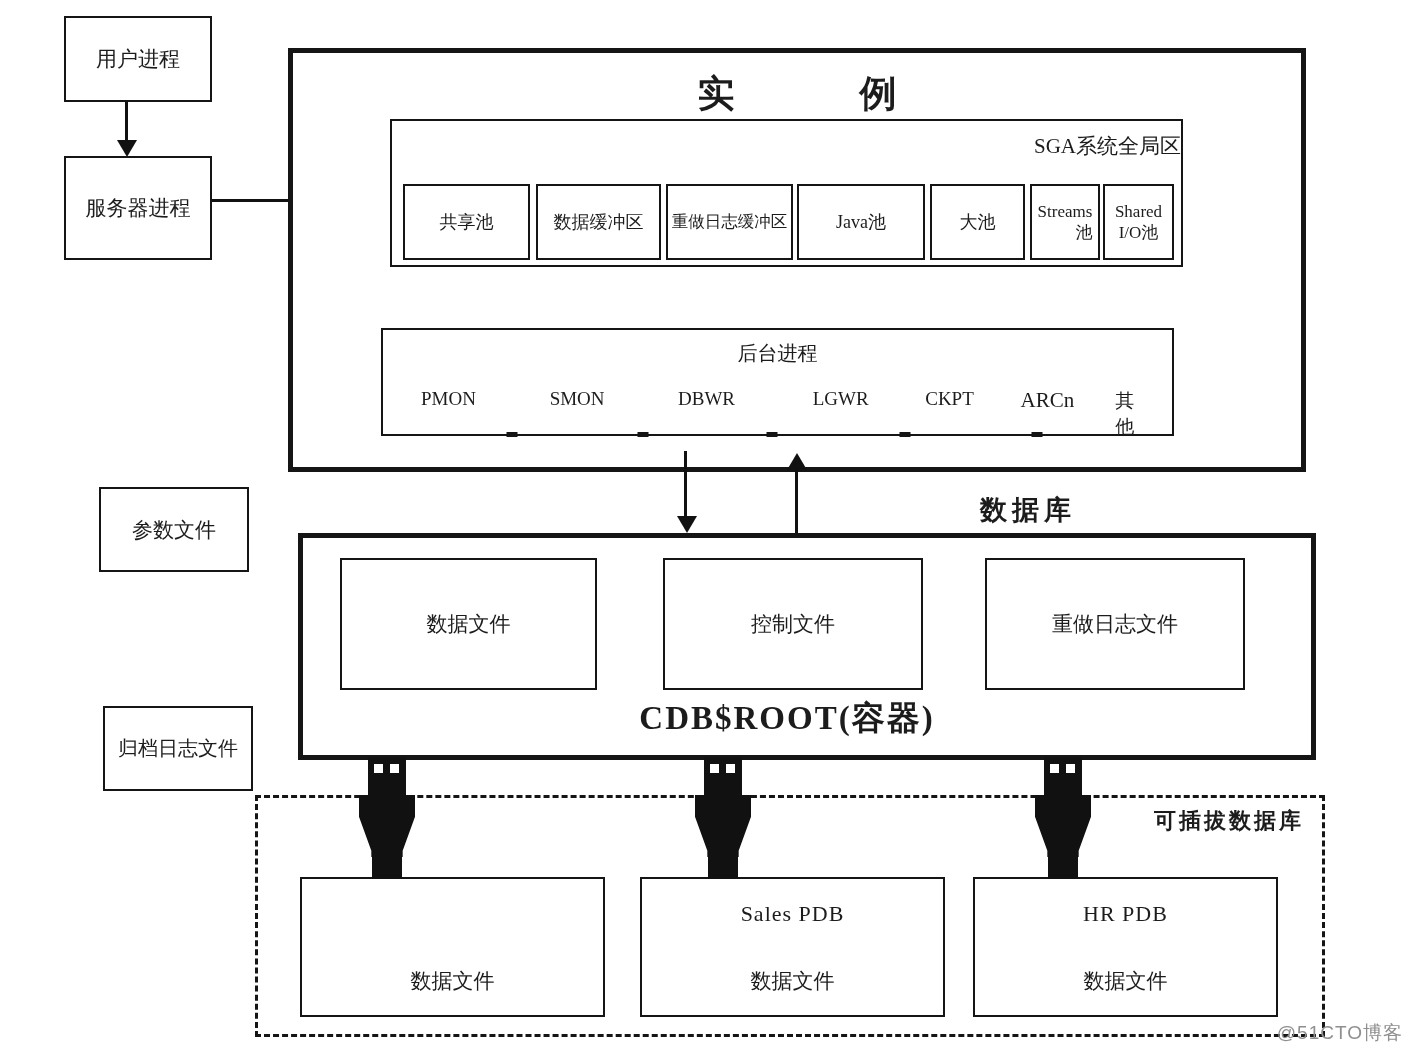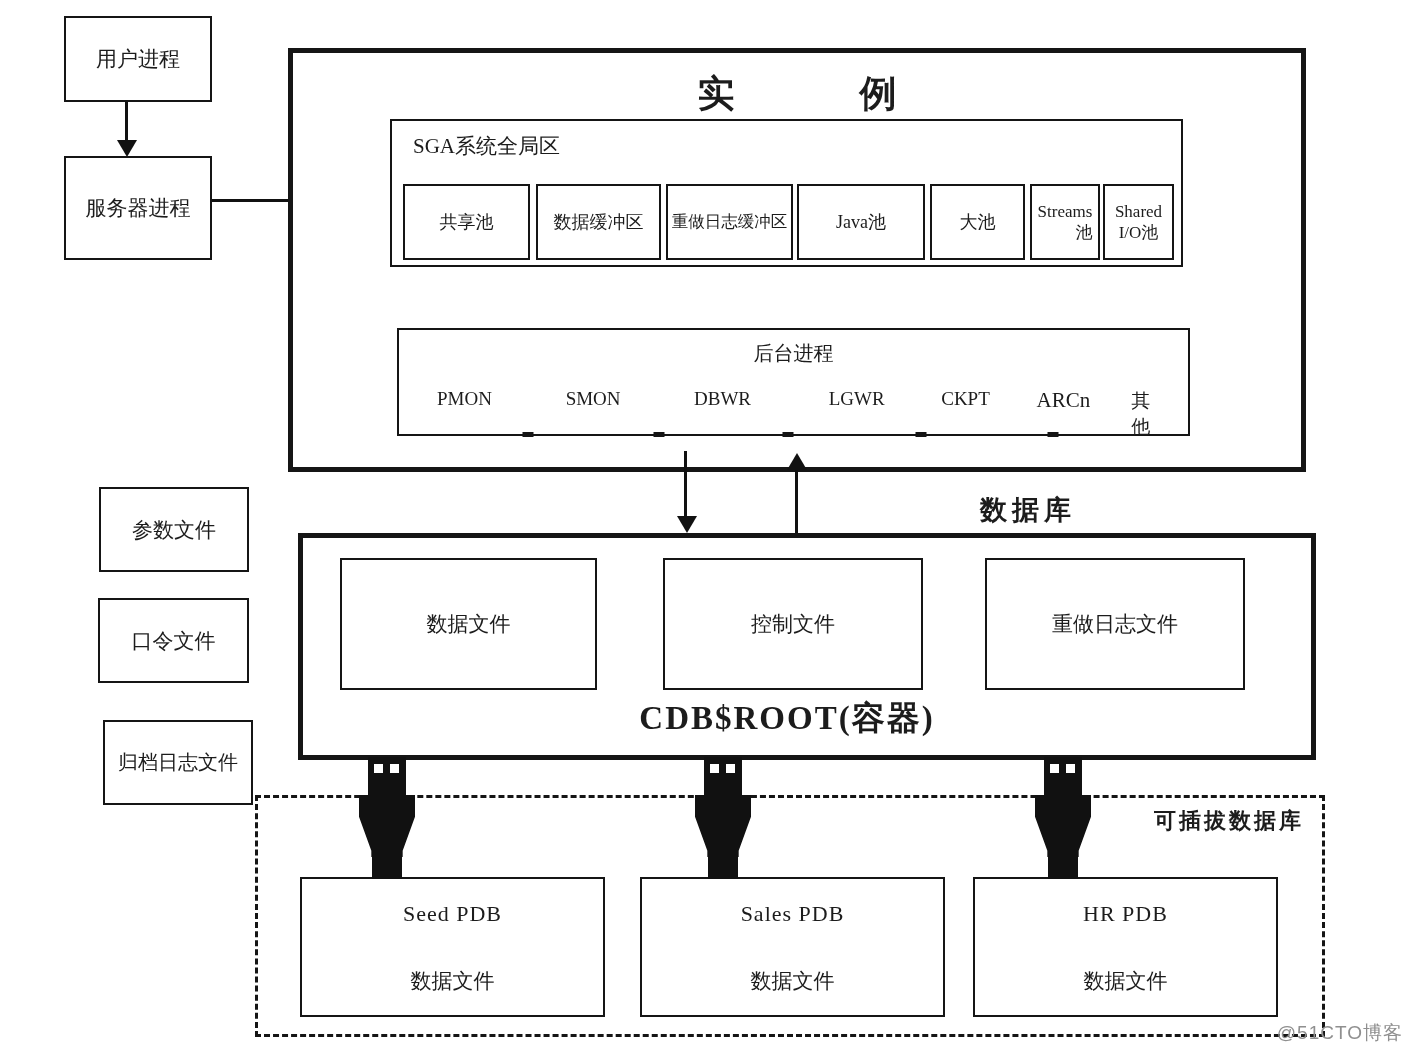--- a/index.html
+++ b/index.html
@@ -14,40 +14,40 @@
   .prelines { white-space:pre-line; }
 
   
   .user-box   { left:64px;  top:16px;  width:148px; height:86px; font-size:21px; }
   .server-box { left:64px;  top:156px; width:148px; height:104px; font-size:21px; }
   .pga-box    { left:64px;  top:234px; width:148px; height:88px; font-size:21px; line-height:1.55; }
 
   
   .file-box-0 { left:99px;  top:487px; width:150px; height:85px; font-size:21px;text-align:center; }
   .file-box-1 { left:98px;  top:598px; width:151px; height:85px; font-size:21px; }
-  .file-box-2 { left:103px; top:706px; width:150px; height:85px; font-size:20px;margin-top:14px; }
+  .file-box-2 { left:103px; top:706px; width:150px; height:85px; font-size:20px; }
 
   
   .instance-box { left:288px; top:27px; width:1018px; height:424px;margin-top:21px; }
   .instance-title { position:absolute; left:0; top:16px; width:100%; text-align:center;
     font-size:37px; font-weight:600; }
   .instance-title span { letter-spacing:125px; margin-right:-125px; }
 
   .sga-box { left:97px; top:66px; width:793px; height:148px; }
-  .sga-title { position:absolute; left:0; top:11px; width:100%; text-align:left; font-size:21px;padding-left:21px; }
+  .sga-title { position:absolute; left:0; top:11px; width:100%; text-align:right; font-size:21px;padding-left:21px; }
   .pool { position:absolute; top:63px; height:76px; font-size:18px; line-height:1.25; }
   .pool-0 { left:11px;  width:127px; }
   .pool-1 { left:144px; width:125px; }
   .pool-2 { left:274px; width:127px; font-size:16.5px; }
   .pool-3 { left:405px; width:128px; }
   .pool-4 { left:538px; width:95px;  }
   .pool-5 { left:638px; width:70px;  font-size:17px;text-align:right; }
   .pool-6 { left:711px; width:71px;  font-size:17px; }
 
-  .bg-box { left:104px; top:275px; width:793px; height:108px; }
+  .bg-box { left:88px; top:275px; width:793px; height:108px; }
   .bg-title { position:absolute; left:0; top:10px; width:100%; text-align:center; font-size:20px; }
   .bg-proc { position:absolute; top:58px; transform:translateX(-50%); font-size:19px; }
   .bg-proc-0 { left:8.3%; }  .bg-proc-1 { left:24.6%; } .bg-proc-2 { left:41%; }
   .bg-proc-3 { left:58%; }   .bg-proc-4 { left:71.8%; } .bg-proc-5 { left:84.2%; font-size:21px; }
   .bg-proc-6 { left:95.2%; }
   .tick { position:absolute; top:calc(100% - 2px); width:11px; height:5px; background:#151515; transform:translateX(-50%); }
   .tick-0 { left:16.4%; } .tick-1 { left:33%; } .tick-2 { left:49.3%; } .tick-3 { left:66.2%; } .tick-4 { left:82.9%; }
 
   
   .db-label { position:absolute; left:980px; top:492px; font-size:27px; font-weight:600; letter-spacing:5px; }
@@ -154,23 +154,20 @@
       <div class="tick tick-1"></div>
       <div class="tick tick-2"></div>
       <div class="tick tick-3"></div>
       <div class="tick tick-4"></div>
     </div>
   </div>
 
   <div class="box file-box-0 center-flex">
     <span>参数文件</span>
     </div>
-  <div class="box file-box-1 center-flex">
-    <span>口令文件</span>
-    </div>
   <div class="box file-box-2 center-flex">
     <span>归档日志文件</span>
     </div>
 
   <div class="vline" style="left:684px; top:451px; height:68px;"></div>
   <div class="head-down" style="left:677px; top:516px;"></div>
   <div class="head-up" style="left:787px; top:453px;"></div>
   <div class="vline" style="left:795px; top:469px; height:64px;"></div>
 
   <div class="db-label">数据库</div>
@@ -209,21 +206,20 @@
       <div class="usb-hole h2"></div>
     </div>
     <div class="usb-body" style="left:1035px;"></div>
     <div class="usb-stem" style="left:1048px;"></div>
   </div>
 
   <div class="pdb-container">
     <div class="pdb-container-label">可插拔数据库</div>
 
     <div class="pdb-box pdb-box-0">
-      <div class="pdb-name">Seed PDB</div>
       <div class="pdb-file">数据文件</div>
     </div>
     <div class="pdb-box pdb-box-1">
       <div class="pdb-name">Sales PDB</div>
       <div class="pdb-file">数据文件</div>
     </div>
     <div class="pdb-box pdb-box-2">
       <div class="pdb-name">HR PDB</div>
       <div class="pdb-file">数据文件</div>
     </div>

